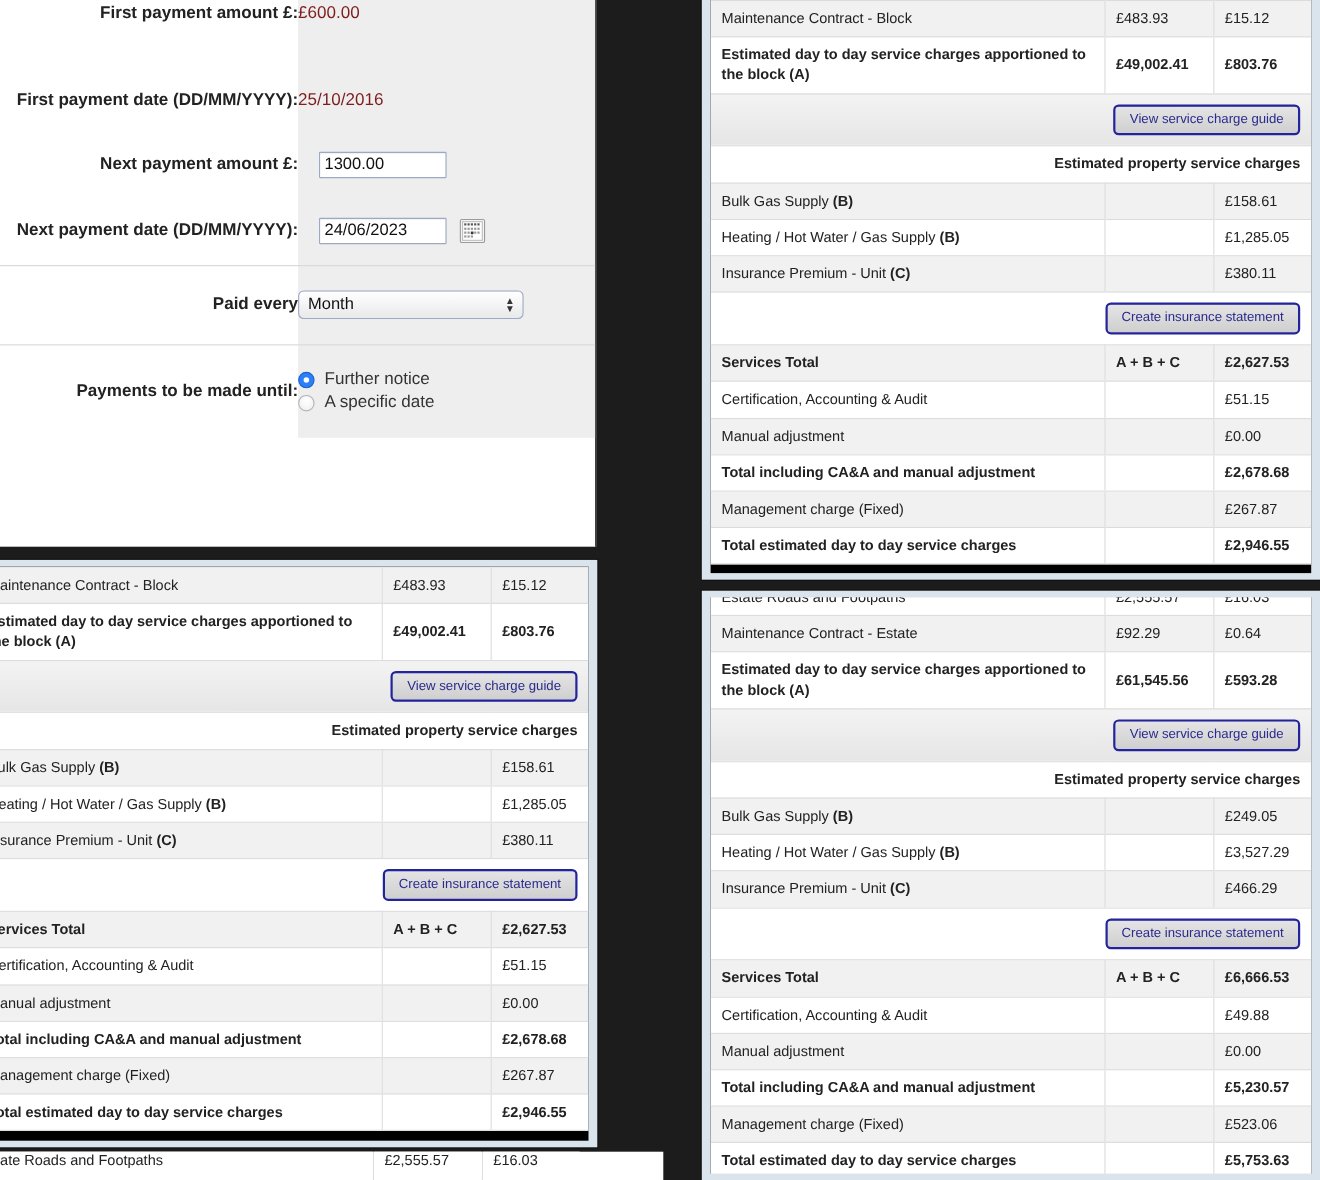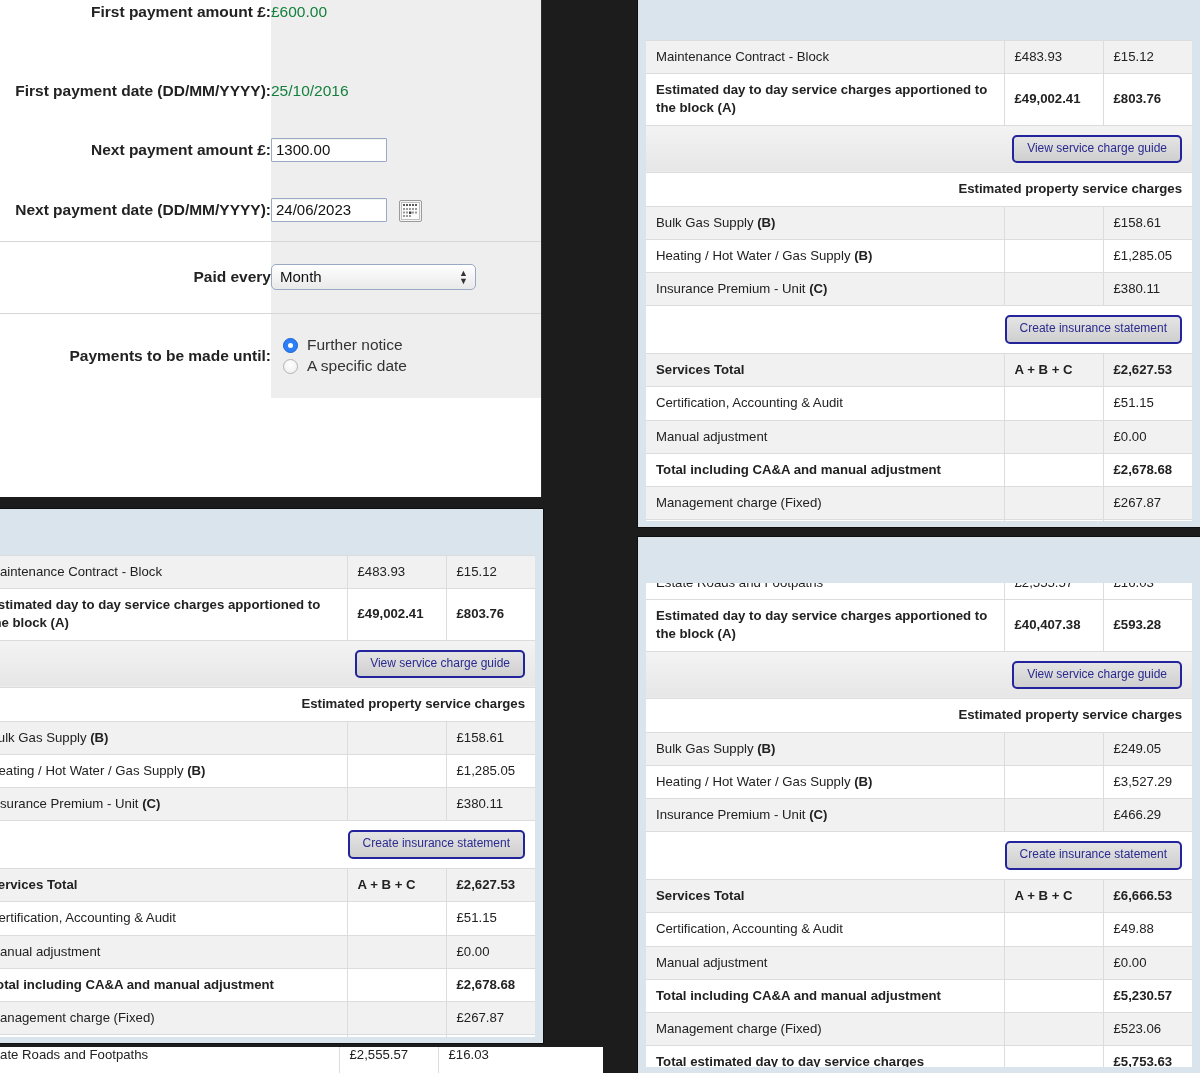--- a/index.html
+++ b/index.html
@@ -46,34 +46,35 @@
   }
   .form-value-cell {
     width: 271px;
     background: #eeeeee;
     padding: 0 0 0 12px;
     font-size: 15.5px;
     color: #333;
   }
   .form-row-sep td { border-top: 1px solid #d7d7d7; }
 
-  .static-val { color: #15803d; font-size: 15.5px; }
+  .static-val { color: #7f1d1d; font-size: 15.5px; }
 
   .text-input {
     font-family: "Liberation Sans", sans-serif;
     font-size: 15px;
     color: #111;
     padding: 3px 4px;
     border: 1px solid #9aaac4;
     background: #fff;
     width: 116px;
     height: 24px;
     outline: none;
     border-radius: 1px;
     box-shadow: inset 0 1px 1px rgba(0,0,0,.06);
+    margin-left: 19px;
   }
   .cal-icon {
     display: inline-block;
     vertical-align: middle;
     width: 23px; height: 22px;
     margin-left: 8px;
     border: 1px solid #9b9b9b;
     background: #f4f4f4;
     border-radius: 2px;
     position: relative;
@@ -93,21 +94,21 @@
     line-height: 24px;
     display: inline-block;
   }
   .select-arrows {
     position: absolute; right: 7px; top: 50%;
     transform: translateY(-50%);
     font-size: 9px; line-height: 8px; color: #333;
     text-align: center;
   }
 
-  .radio-line { display: flex; align-items: center; margin: 3px 12px; font-size: 15.5px; color: #333; }
+  .radio-line { display: flex; align-items: center; margin: 3px 0; font-size: 15.5px; color: #333; }
   .radio {
     width: 15px; height: 15px; border-radius: 50%;
     border: 1px solid #b3b3b3;
     background: radial-gradient(circle at 50% 35%, #ffffff, #ededed);
     margin-right: 9px; flex: none;
     position: relative;
   }
   .radio.checked {
     background: #2d7ff9;
     border: 1px solid #1a62cc;
@@ -122,21 +123,20 @@
   .sc-window {
     position: absolute;
     background: #d9e4ec;
     box-shadow: 0 0 0 1px #0f0f0f;
   }
   .sc-scroll {
     position: absolute;
     top: 6px; bottom: 6px; left: 8px; right: 8px;
     background: #000000;
     overflow: hidden;
-    margin-top: 40px;
   }
   table.sc {
     border-collapse: collapse;
     table-layout: fixed;
     background: #fff;
     font-size: 13.2px;
     color: #222;
   }
   table.sc td {
     border-top: 1px solid #dcdcdc;
@@ -460,23 +460,28 @@
             <col style="width:99px">
             <col style="width:89px">
           </colgroup>
 
         <tbody>
             <tr class="white cut-row">
           <td>Estate Roads and Footpaths</td>
           <td class="c-mid">£2,555.57</td>
           <td class="c-right">£16.03</td>
         </tr>
+        <tr class="alt">
+          <td>Maintenance Contract - Estate</td>
+          <td class="c-mid">£92.29</td>
+          <td class="c-right">£0.64</td>
+        </tr>
         <tr class="white">
           <td class="b">Estimated day to day service charges apportioned to the block <b>(A)</b></td>
-          <td class="c-mid b">£40,407.38</td>
+          <td class="c-mid b">£61,545.56</td>
           <td class="c-right b">£593.28</td>
         </tr>
         <tr class="btnrow">
           <td colspan="3">
             <span class="sc-btn">View service charge guide</span>
           </td>
         </tr>
         <tr class="section-hdr">
           <td colspan="3">Estimated property service charges</td>
         </tr>

